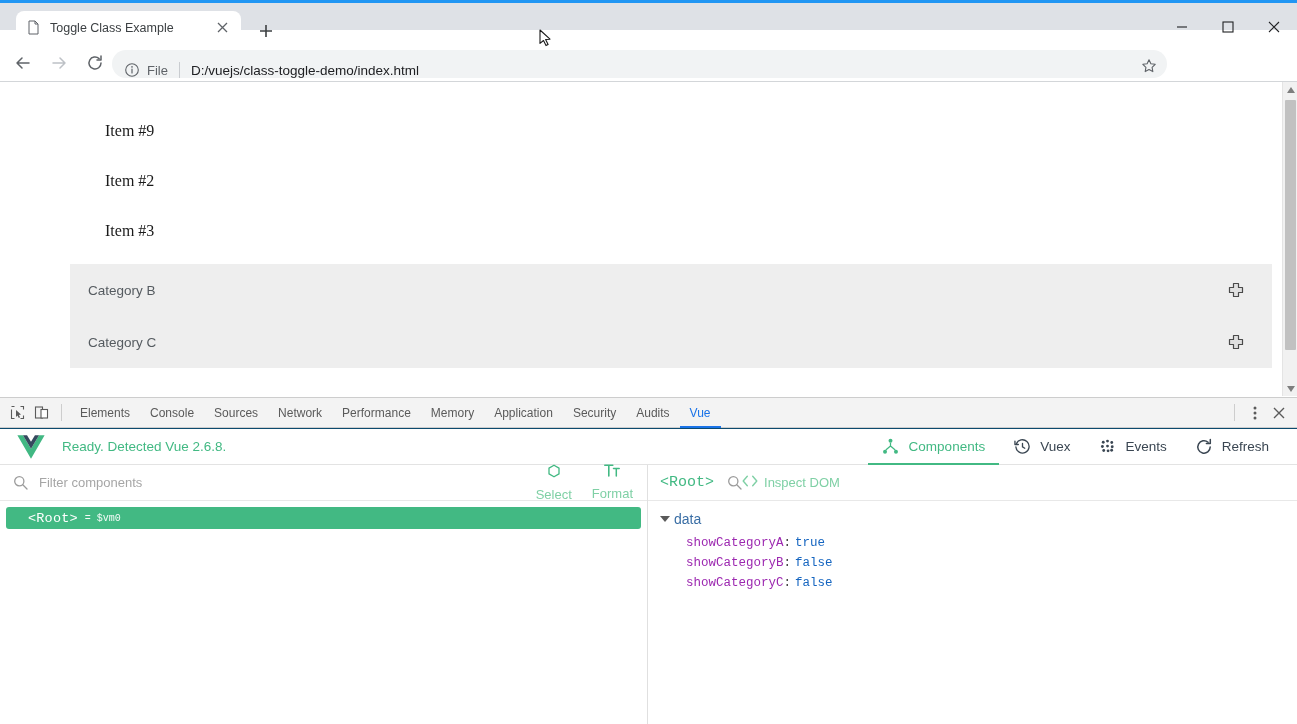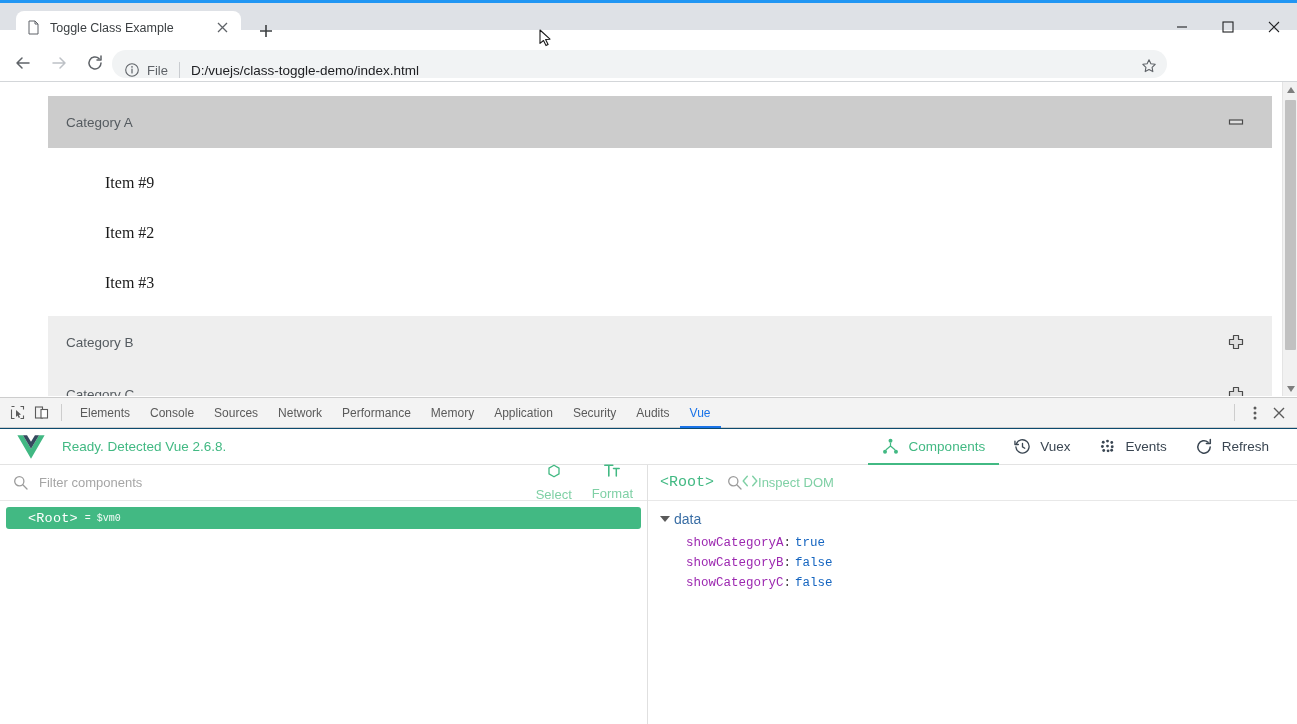--- a/index.html
+++ b/index.html
@@ -73,21 +73,21 @@
     background:#ffffff; overflow:hidden;
   }
   .page-inner { position:absolute; left:0; top:0; width:1282px; height:314px; background:#fff; }
   .acc-wrap { position:absolute; left:48px; top:14px; width:1224px; }
   .acc-header {
     height:52px; display:flex; align-items:center; padding:0 27px 0 18px;
     font-family:"Liberation Sans", sans-serif; font-size:13.5px; color:#555b60;
     justify-content:space-between;
   }
   .acc-header.active { background:#cccccc; }
-  .acc-header.inactive { background:#eeeeee; }
+  .acc-header.inactive { background:#eeeeee;margin-left:22px; }
   .acc-sign { width:18px; height:18px; position:relative; }
   .acc-body { background:#ffffff; padding:10px 0 8px 0; }
   .acc-item {
     height:50px; display:flex; align-items:center; padding-left:57px;
     font-family:"Liberation Serif", serif; font-size:16px; color:#1a1a1a;
   }
 
   
   .pg-scroll { position:absolute; right:0; top:82px; width:15px; height:314px; background:#f1f1f1; border-left:1px solid #e4e4e4;}
   .pg-scroll .arrow { position:absolute; left:0; width:15px; height:15px; display:flex; align-items:center; justify-content:center;}
@@ -146,21 +146,21 @@
     height:22px; background:#42b983; border-radius:3px; display:flex; align-items:center;
     padding-left:22px; color:#ffffff;
   }
   .comp-name { font-family:"Liberation Mono", monospace; font-size:13.5px; letter-spacing:0.2px;}
   .comp-eq { font-family:"Liberation Mono", monospace; font-size:10px; margin-left:7px; opacity:.95;}
 
   .insp-head { height:36px; display:flex; align-items:center; border-bottom:1px solid #e8e8e8;}
   .insp-root { margin-left:12px; font-family:"Liberation Mono", monospace; font-size:15px; color:#42b983;}
   .insp-mag { margin-left:12px; width:16px; height:16px; display:flex; align-items:center; justify-content:center; color:#9b9b9b;}
   .insp-filter { margin-left:11px; font-size:13px; color:#a6a6a6; flex:1 1 auto;}
-  .insp-dom { display:flex; align-items:center; font-size:13px; color:#7fd0a5; padding-right:26px;}
+  .insp-dom { display:flex; align-items:center; gap:6px; font-size:13px; color:#7fd0a5; padding-right:26px;}
 
   .data-block { padding:10px 0 0 12px; }
   .data-title { display:flex; align-items:center; gap:4px; font-size:14px; color:#3a6ea5; }
   .caret { width:0;height:0;border-left:5px solid transparent;border-right:5px solid transparent;border-top:6px solid #5a5a5a;}
   .data-rows { margin-top:6px; padding-left:26px;}
   .data-row { height:20px; font-family:"Liberation Mono", monospace; font-size:12.5px; line-height:20px;}
   .dk { color:#9c27b0; }
   .dc { color:#444; }
   .dv { color:#1565c0; margin-left:4px;}
 
@@ -266,28 +266,20 @@
         <circle cx="2" cy="13.5" r="1.6" fill="#5f6368"></circle>
       </svg>
     </div>
   </div>
   <div class="toolbar-bottom-line"></div>
 
   <div class="viewport">
     <div class="page-inner">
       <div class="acc-wrap">
 
-        <div class="acc-header active">
-          <span>Category A</span>
-          <span class="acc-sign">
-            <svg width="18" height="18" viewBox="0 0 18 18">
-              <rect x="2.5" y="7" width="13" height="4" fill="#e0e0e0" stroke="#4a4a4a" stroke-width="1.2"></rect>
-            </svg>
-          </span>
-        </div>
         <div class="acc-body">
           <div class="acc-item">Item #9</div>
           <div class="acc-item">Item #2</div>
           <div class="acc-item">Item #3</div>
         </div>
 
         <div class="acc-header inactive">
           <span>Category B</span>
           <span class="acc-sign">
             <svg width="18" height="18" viewBox="0 0 18 18">

